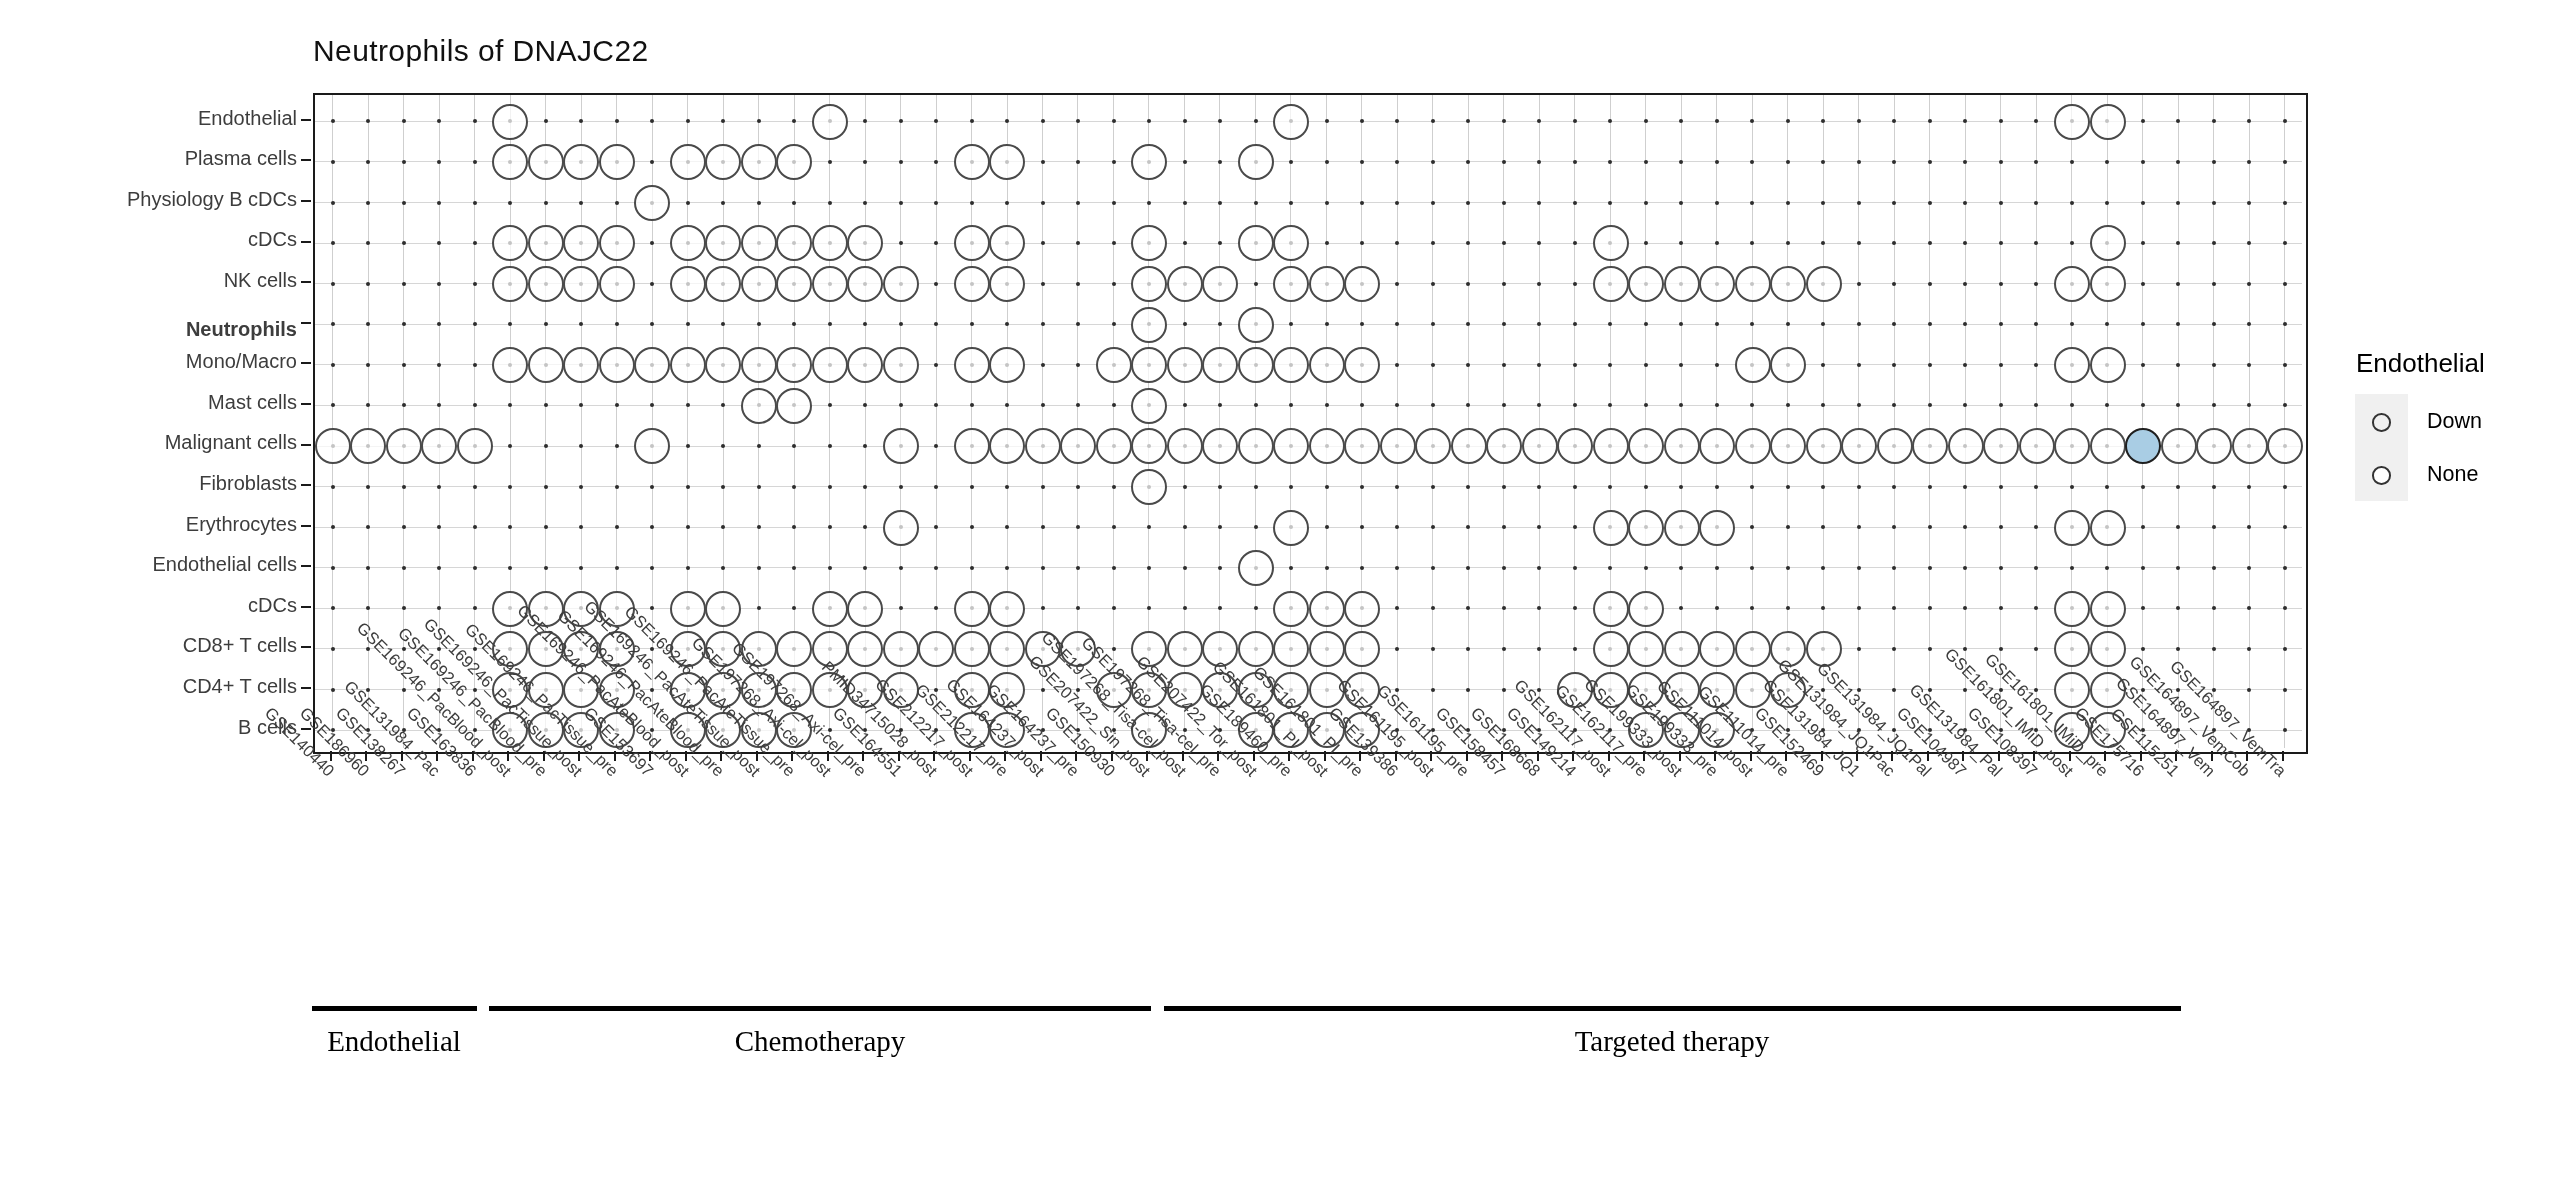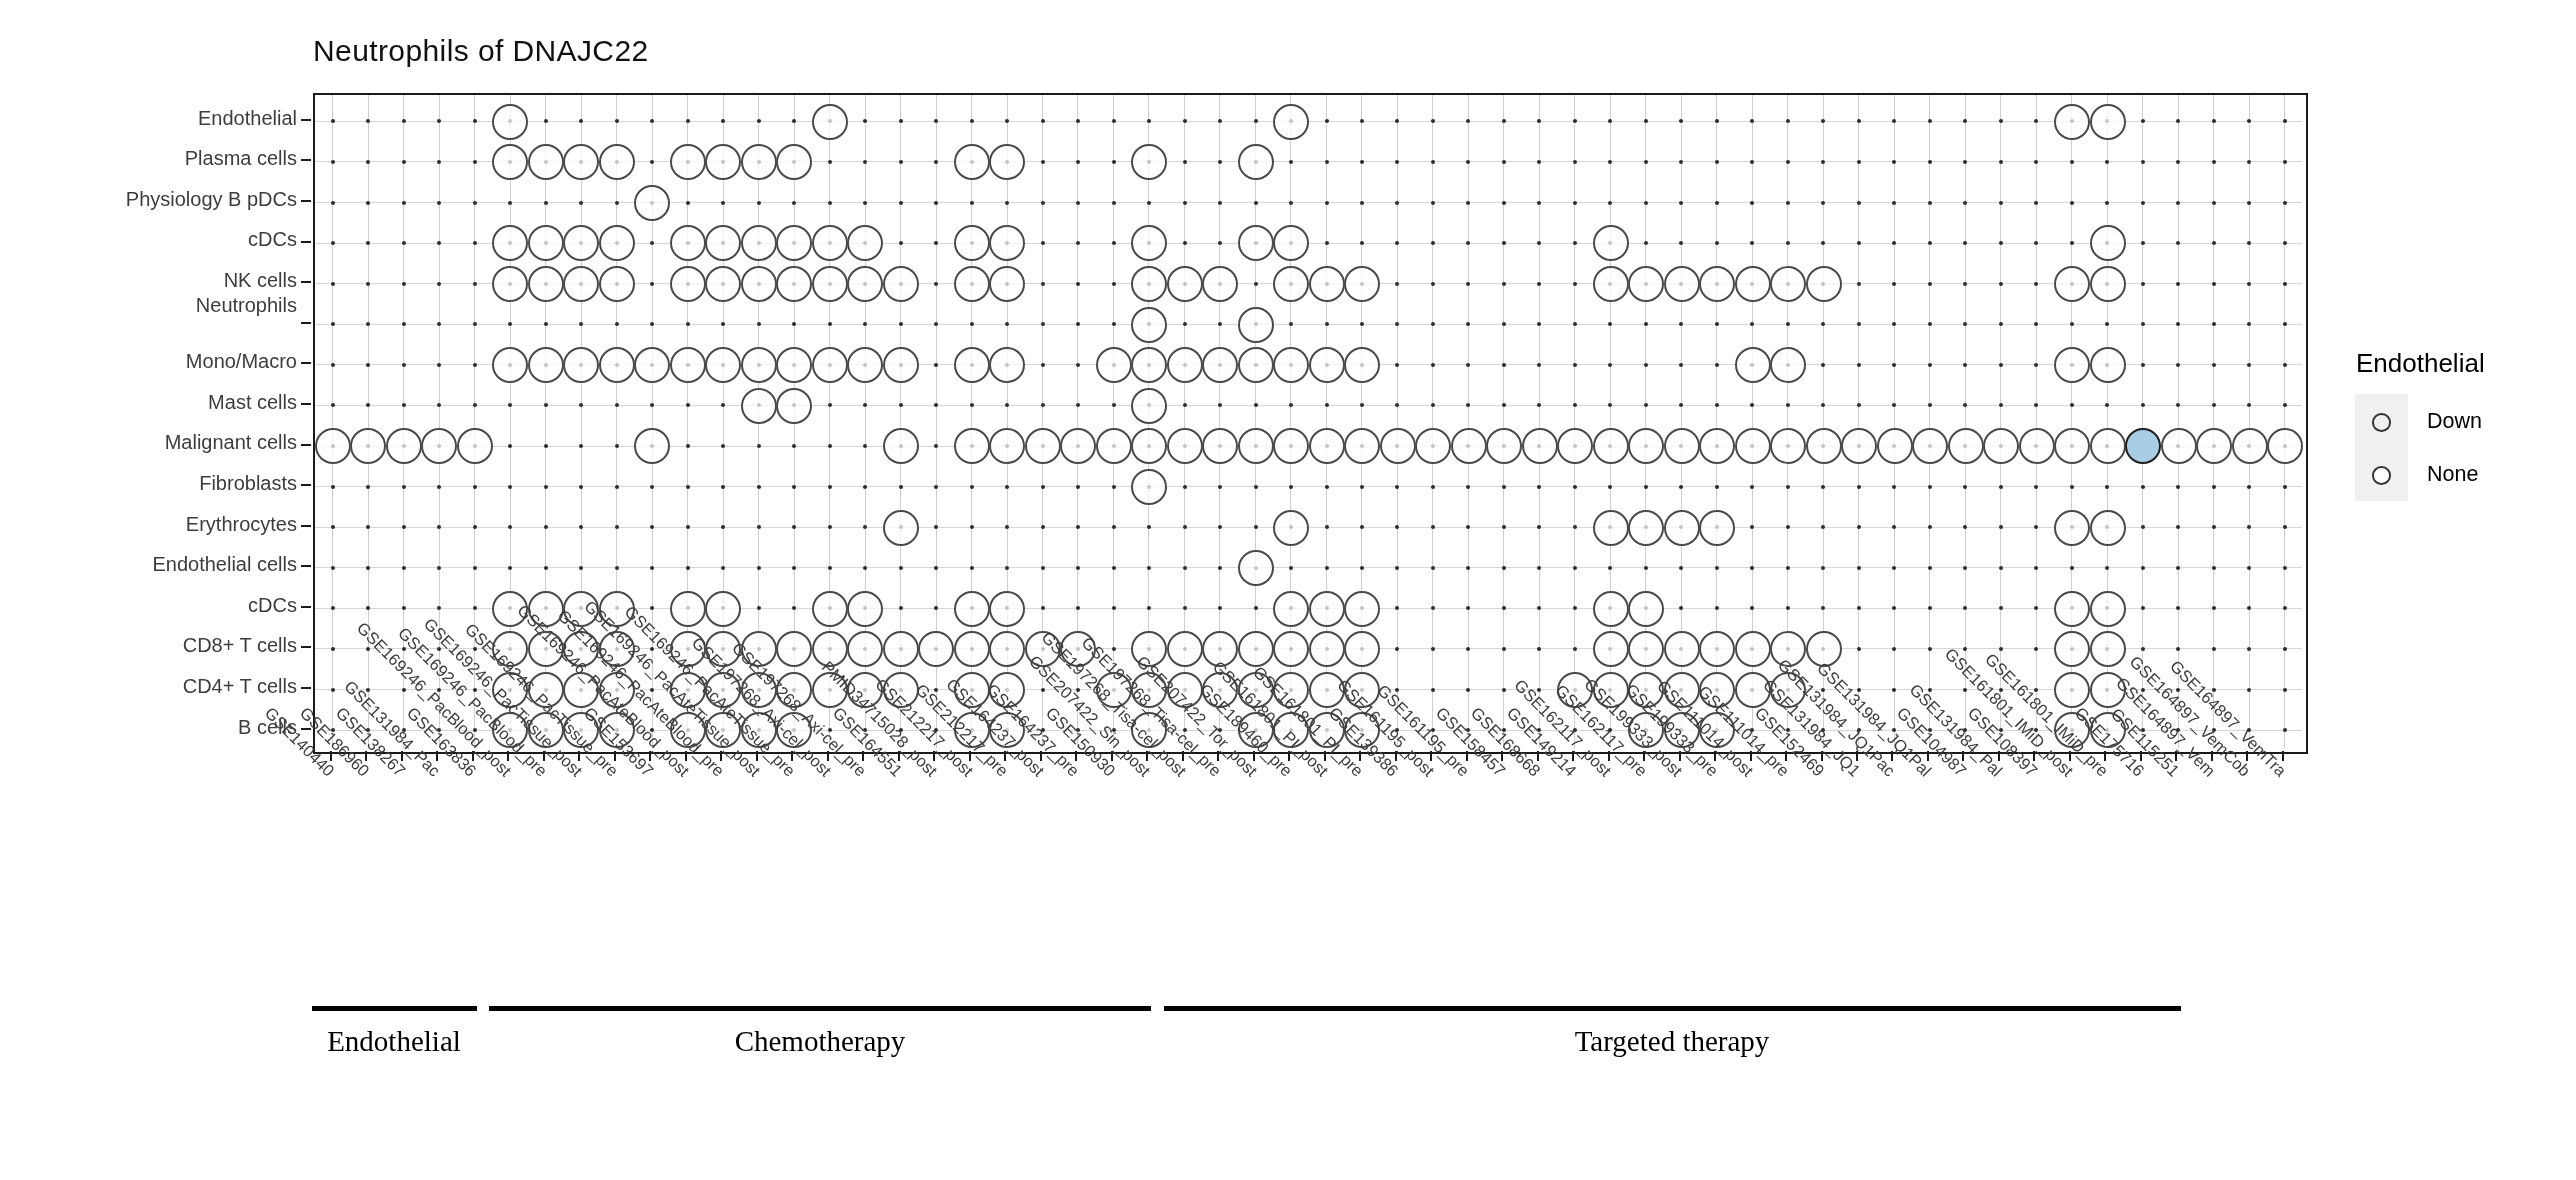--- a/index.html
+++ b/index.html
@@ -1366,27 +1366,27 @@
     <div class="xlab" style="left: 2219px; top: 767px;">GSE164897_Vem</div>
     <div class="tick-x" style="left: 2246px; top: 751px;"></div>
     <div class="xlab" style="left: 2254px; top: 767px;">GSE164897_VemCob</div>
     <div class="tick-x" style="left: 2282px; top: 751px;"></div>
     <div class="xlab" style="left: 2290px; top: 767px;">GSE164897_VemTra</div>
     <div class="tick-y" style="left: 301px; top: 119px;"></div>
     <div class="ylab" style="left: 43px; width: 254px; top: 107px;">Endothelial</div>
     <div class="tick-y" style="left: 301px; top: 159px;"></div>
     <div class="ylab" style="left: 43px; width: 254px; top: 147px;">Plasma cells</div>
     <div class="tick-y" style="left: 301px; top: 200px;"></div>
-    <div class="ylab" style="left: 43px; width: 254px; top: 188px;">Physiology B pDCs</div>
+    <div class="ylab" style="left: 43px; width: 254px; top: 188px;">Physiology B cDCs</div>
     <div class="tick-y" style="left: 301px; top: 241px;"></div>
     <div class="ylab" style="left: 43px; width: 254px; top: 228px;">cDCs</div>
     <div class="tick-y" style="left: 301px; top: 281px;"></div>
     <div class="ylab" style="left: 43px; width: 254px; top: 269px;">NK cells</div>
     <div class="tick-y" style="left: 301px; top: 322px;"></div>
-    <div class="ylab" style="left: 43px; width: 254px; top: 294px;">Neutrophils</div>
+    <div class="ylab" style="left: 43px; width: 254px; top: 318px; font-weight: bold;">Neutrophils</div>
     <div class="tick-y" style="left: 301px; top: 362px;"></div>
     <div class="ylab" style="left: 43px; width: 254px; top: 350px;">Mono/Macro</div>
     <div class="tick-y" style="left: 301px; top: 403px;"></div>
     <div class="ylab" style="left: 43px; width: 254px; top: 391px;">Mast cells</div>
     <div class="tick-y" style="left: 301px; top: 444px;"></div>
     <div class="ylab" style="left: 43px; width: 254px; top: 431px;">Malignant cells</div>
     <div class="tick-y" style="left: 301px; top: 484px;"></div>
     <div class="ylab" style="left: 43px; width: 254px; top: 472px;">Fibroblasts</div>
     <div class="tick-y" style="left: 301px; top: 525px;"></div>
     <div class="ylab" style="left: 43px; width: 254px; top: 513px;">Erythrocytes</div>

